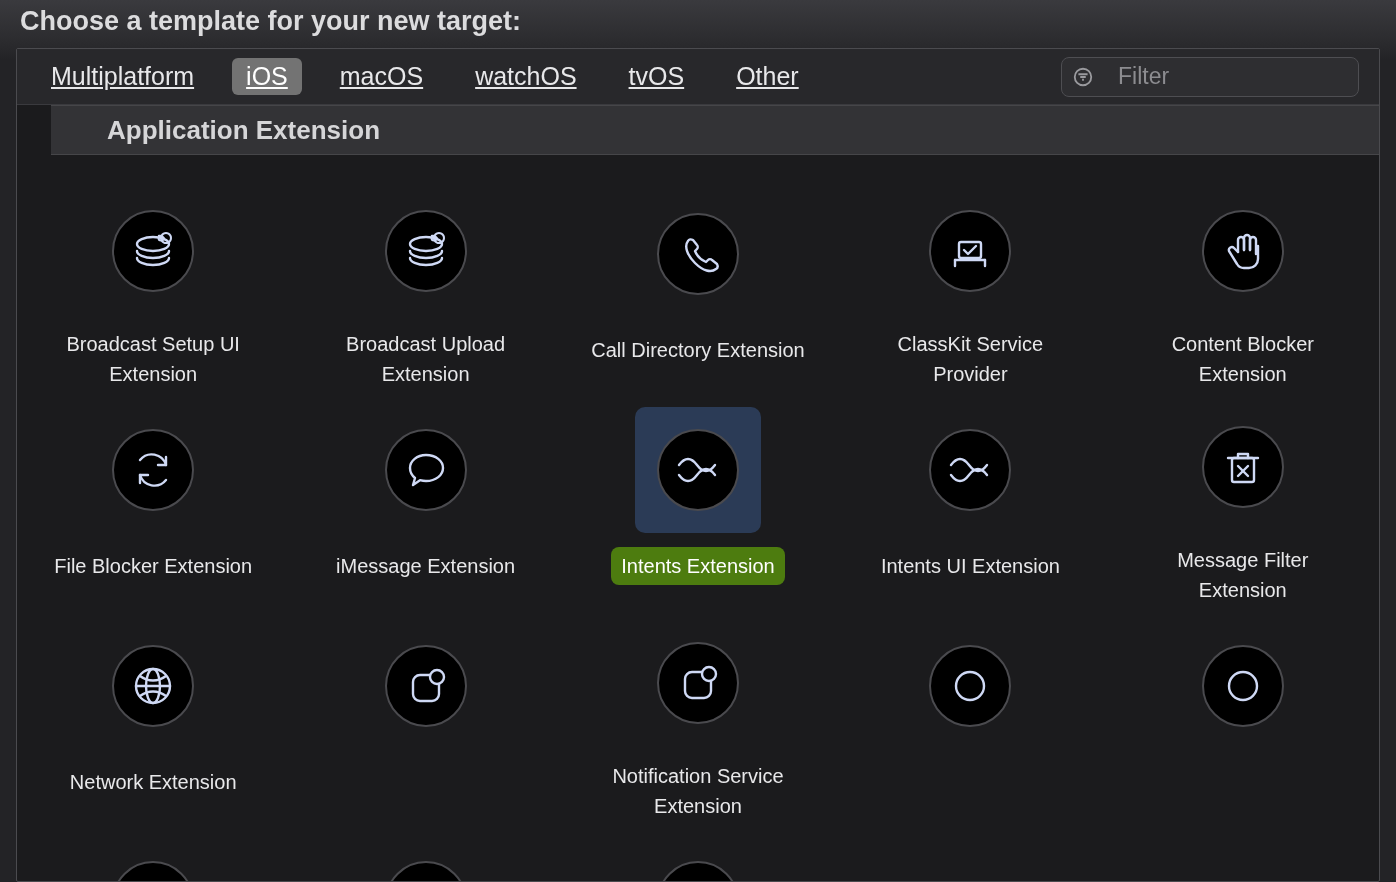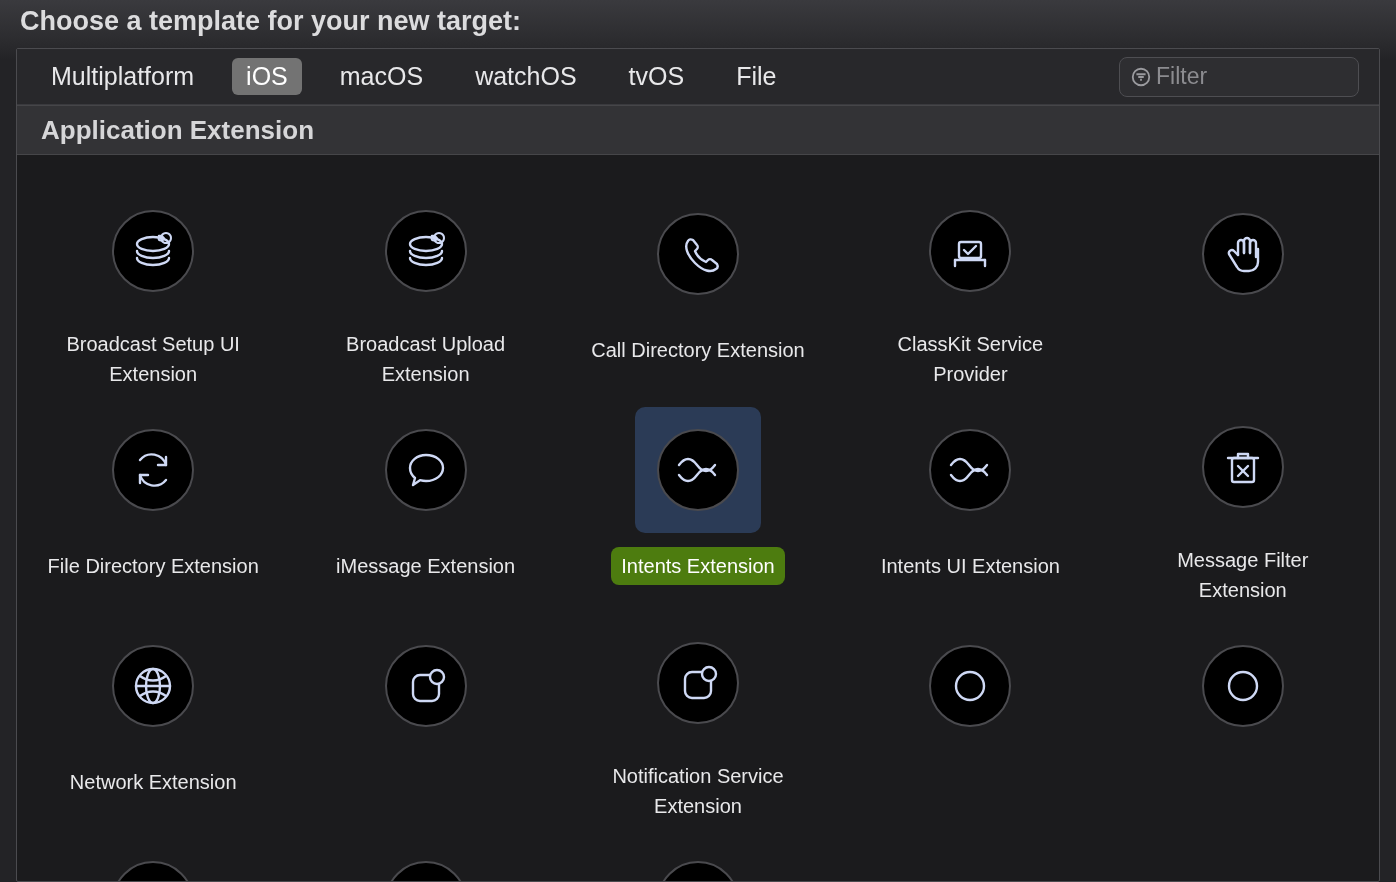--- a/index.html
+++ b/index.html
@@ -43,58 +43,60 @@
     border-bottom: 1px solid #3a3a3e;
     gap: 24px;
   }
   .tab {
     font-size: 25px;
     color: #e8e8ea;
     padding: 4px 14px;
     border-radius: 6px;
     cursor: pointer;
     white-space: nowrap;
+    text-decoration: underline;
   }
   .tab.active {
     background: #737373;
     color: #ffffff;
   }
   .spacer { flex: 1; }
   .filter-wrap {
     display: flex;
     align-items: center;
-    width: 240px;
+    width: 298px;
     height: 40px;
     background: #2e2e31;
     border: 1px solid #4e4e52;
     border-radius: 8px;
     padding: 0 10px;
-    gap: 4px;
+    gap: 24px;
   }
   .filter-wrap svg { flex-shrink: 0; }
   .filter-input {
     flex: 1;
     background: transparent;
     border: none;
     outline: none;
     font-size: 23px;
     color: #e8e8ea;
   }
   .filter-input::placeholder { color: #8c8c90; }
   .section-header {
     height: 50px;
     display: flex;
     align-items: center;
-    padding: 0 24px;
+    padding: 0 56px;
     background: #333336;
     border-top: 1px solid #464649;
     border-bottom: 1px solid #464649;
     font-size: 26px;
     font-weight: 700;
     color: #d6d6d8;
+    margin-left: 34px;
   }
   .grid-wrap {
     position: absolute;
     top: 108px;
     left: 0;
     right: 0;
     bottom: 0;
     overflow: hidden;
   }
   .grid {
@@ -241,21 +243,21 @@
   <div class="title">Choose a template for your new target:</div>
 
   <div class="panel">
 
     <div class="tabbar">
       <div class="tab">Multiplatform</div>
       <div class="tab active">iOS</div>
       <div class="tab">macOS</div>
       <div class="tab">watchOS</div>
       <div class="tab">tvOS</div>
-      <div class="tab">File</div>
+      <div class="tab">Other</div>
       <div class="spacer"></div>
       <div class="filter-wrap">
         <svg width="22" height="22" viewBox="0 0 24 24">
           <circle cx="12" cy="12" r="9" fill="none" stroke="#9a9a9e" stroke-width="2"></circle>
           <line x1="7" y1="9" x2="17" y2="9" stroke="#9a9a9e" stroke-width="2"></line>
           <line x1="9" y1="12" x2="15" y2="12" stroke="#9a9a9e" stroke-width="2"></line>
           <line x1="11" y1="15" x2="13" y2="15" stroke="#9a9a9e" stroke-width="2"></line>
         </svg>
         <input class="filter-input" type="text" placeholder="Filter" style="">
       </div>
@@ -306,30 +308,31 @@
             <div class="cell-label">ClassKit Service Provider</div>
           </div>
           <div class="cell">
             <div class="icon-tile">
               <div class="icon-circle">
                 <svg viewBox="0 0 50 50">
                   <use href="#ic-hand"></use>
                 </svg>
               </div>
             </div>
+            <div class="cell-label">Content Blocker Extension</div>
           </div>
           <div class="cell">
             <div class="icon-tile">
               <div class="icon-circle">
                 <svg viewBox="0 0 50 50">
                   <use href="#ic-cycle"></use>
                 </svg>
               </div>
             </div>
-            <div class="cell-label">File Directory Extension</div>
+            <div class="cell-label">File Blocker Extension</div>
           </div>
           <div class="cell">
             <div class="icon-tile">
               <div class="icon-circle">
                 <svg viewBox="0 0 50 50">
                   <use href="#ic-speech"></use>
                 </svg>
               </div>
             </div>
             <div class="cell-label">iMessage Extension</div>

